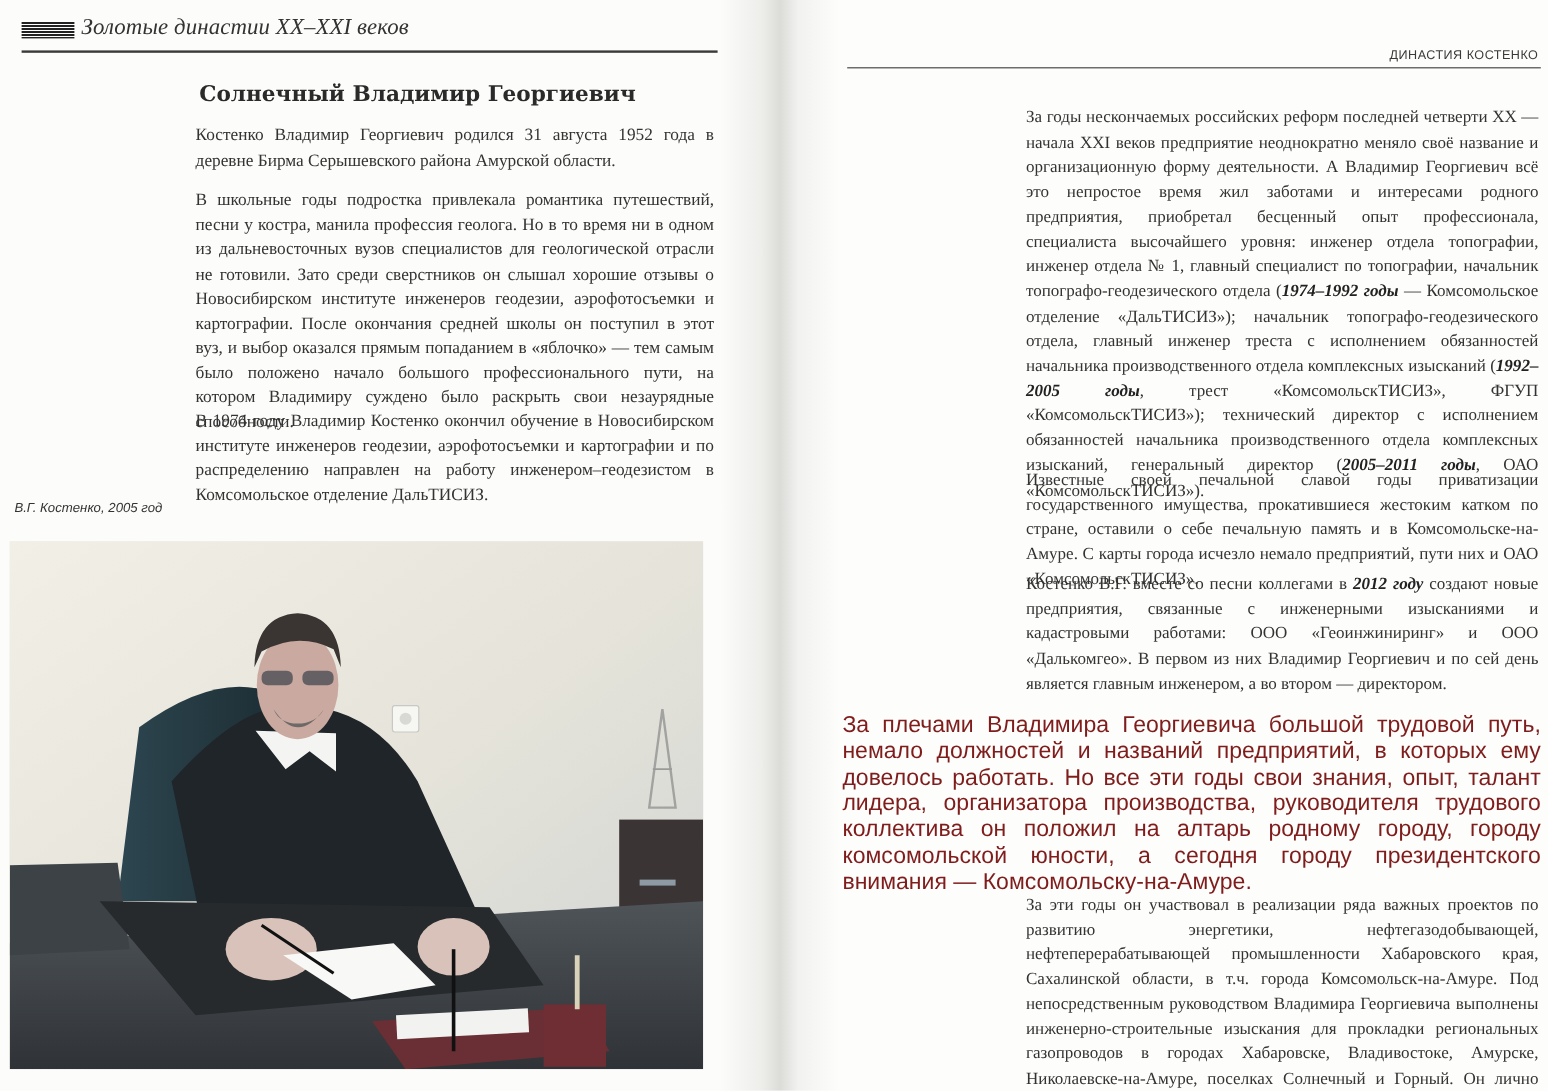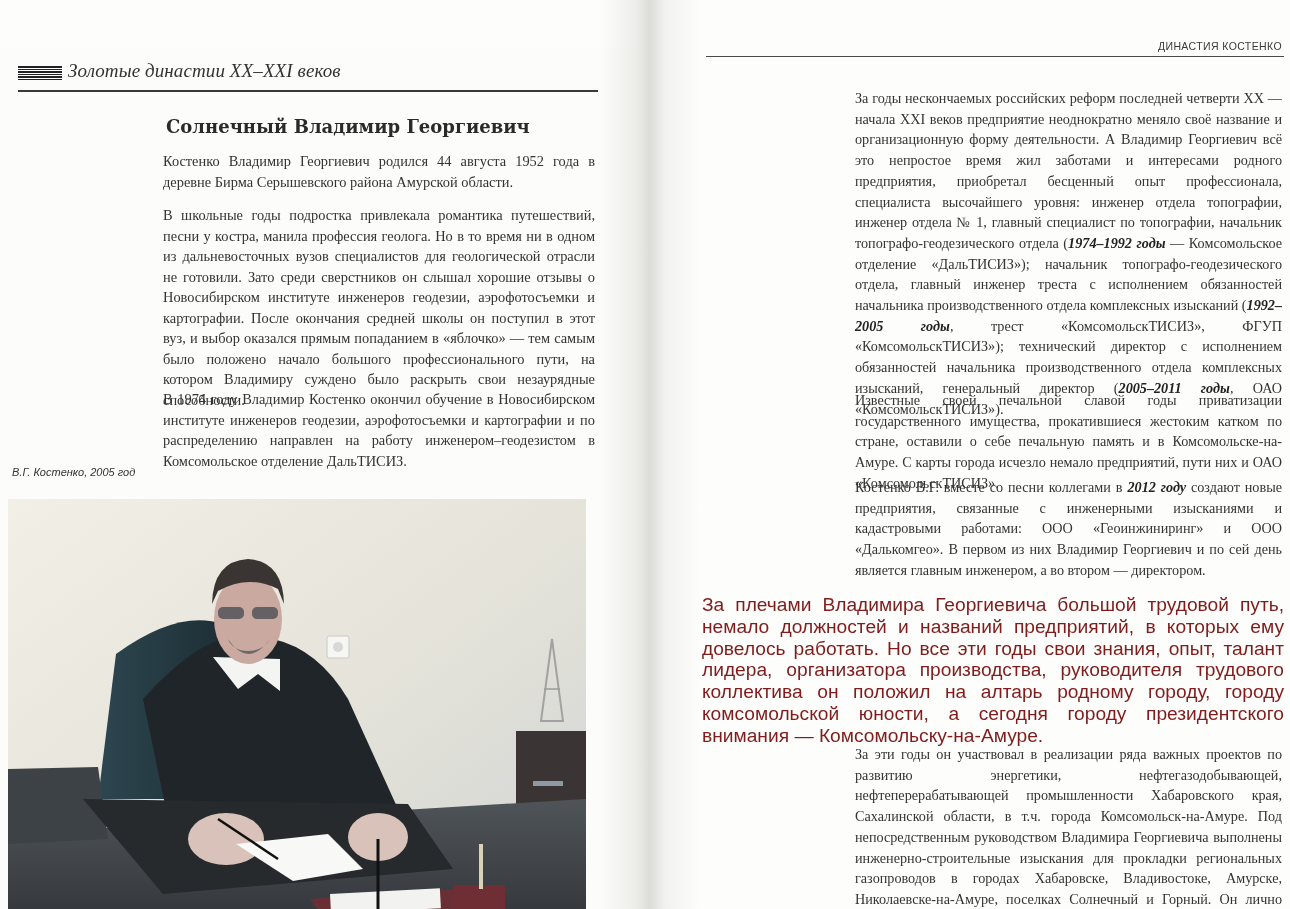--- a/index.html
+++ b/index.html
@@ -1,20 +1,20 @@
 <!DOCTYPE html>
 <html><head>
 <meta charset="utf-8">
 <style>
   * { box-sizing: border-box; margin: 0; padding: 0; }
   html, body { width: 1290px; height: 909px; overflow: hidden; background: #fdfdfb; }
   body { position: relative; font-family: "DejaVu Serif", "Liberation Serif", serif; color: #2b2b2b; }
 
   .spread { position: absolute; inset: 0; }
-  .page { position: absolute; top: 0; bottom: 0; margin-top: 48px; }
+  .page { position: absolute; top: 0; bottom: 0; }
   .page-left { left: 0; width: 640px; background: #fcfcfa; }
   .gutter {
     position: absolute; top: 0; bottom: 0; left: 600px; width: 100px;
     background: linear-gradient(to right, rgba(255,255,255,0) 0%, rgba(225,225,222,0.55) 35%, rgba(205,205,202,0.7) 50%, rgba(230,230,228,0.5) 65%, rgba(255,255,255,0) 100%);
     pointer-events: none;
   }
 
   
   .running-head-left { position: absolute; left: 18px; top: 12px; width: 580px; height: 34px; }
   .head-mark { position: absolute; left: 0; top: 6px; width: 44px; height: 14px;
@@ -56,21 +56,21 @@
 
   <div class="page page-left">
     <div class="running-head-left">
       <div class="head-mark"></div>
       <div class="head-title">Золотые династии XX–XXI веков</div>
     </div>
     <div class="head-rule-left"></div>
 
     <h1 class="bio-title">Солнечный Владимир Георгиевич</h1>
 
-    <div class="col-left p1">Костенко Владимир Георгиевич родился 44 августа 1952 года в деревне Бирма Серышевского района Амурской области.</div>
+    <div class="col-left p1">Костенко Владимир Георгиевич родился 31 августа 1952 года в деревне Бирма Серышевского района Амурской области.</div>
     <div class="col-left p2">В школьные годы подростка привлекала романтика путешествий, песни у костра, манила профессия геолога. Но в то время ни в одном из дальневосточных вузов специалистов для геологической отрасли не готовили. Зато среди сверстников он слышал хорошие отзывы о Новосибирском институте инженеров геодезии, аэрофотосъемки и картографии. После окончания средней школы он поступил в этот вуз, и выбор оказался прямым попаданием в «яблочко» — тем самым было положено начало большого профессионального пути, на котором Владимиру суждено было раскрыть свои незаурядные способности.</div>
     <div class="col-left p3">В 1974 году Владимир Костенко окончил обучение в Новосибирском институте инженеров геодезии, аэрофотосъемки и картографии и по распределению направлен на работу инженером–геодезистом в Комсомольское отделение ДальТИСИЗ.</div>
 
     <div class="caption">В.Г. Костенко, 2005 год</div>
 
     <div class="photo">
       <svg viewBox="0 0 578 440" preserveAspectRatio="none">
         <defs>
           <linearGradient id="wall" x1="0" y1="0" x2="1" y2="1">
             <stop offset="0" stop-color="#f1efe6"></stop>

